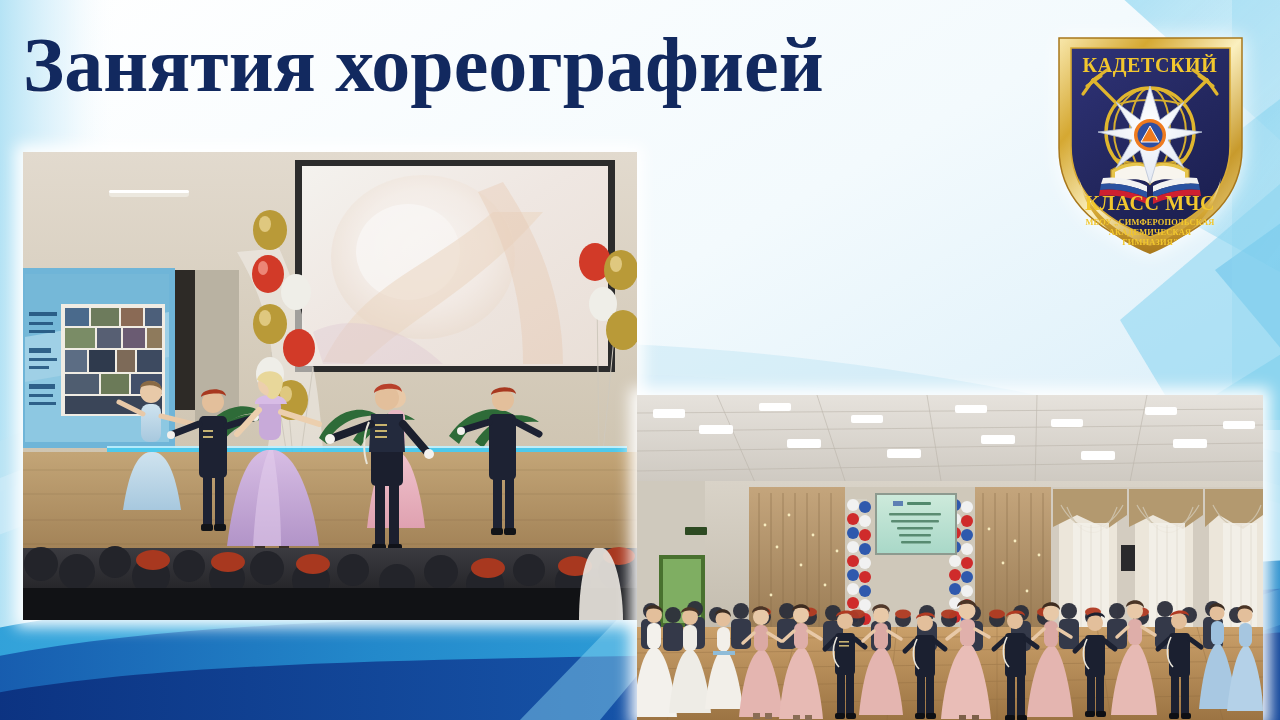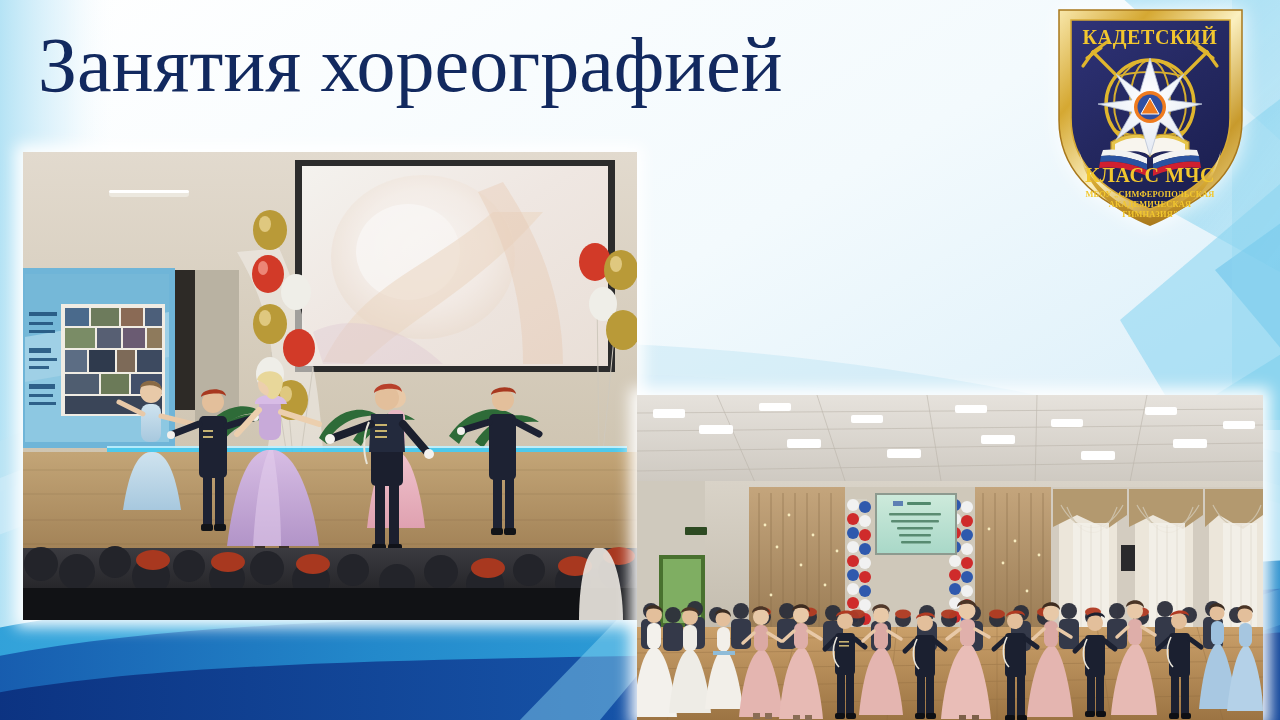--- a/index.html
+++ b/index.html
@@ -14,23 +14,23 @@
     background:
       radial-gradient(ellipse 900px 600px at 46% 30%, #ffffff 0%, #f5fbfe 42%, #e3f3fb 70%, #cfeaf7 100%);
   }
 
   
   .bg-layer{position:absolute;inset:0;overflow:hidden;pointer-events:none;}
   .bg-layer svg{position:absolute;inset:0;width:1280px;height:720px;display:block;}
 
   
   #title{
-    position:absolute;left:38px;top:24px;
+    position:absolute;left:23px;top:24px;
     font-family:"Liberation Serif", serif;
-    font-weight:400;
+    font-weight:700;
     font-size:78px;
     line-height:1.05;
     color:#12295f;
     letter-spacing:0px;
     white-space:nowrap;
     text-shadow:0 1px 0 rgba(255,255,255,.5);
   }
 
   
   .photo{
@@ -38,21 +38,21 @@
     box-shadow:0 0 14px 7px rgba(255,255,255,.95);
   }
   #photo1{left:23px;top:152px;width:614px;height:468px;}
   #photo2{left:637px;top:395px;width:626px;height:325px;}
 
   .ph-inner{position:absolute;inset:0;}
   .ph-inner svg{display:block;width:100%;height:100%;}
 
   
   #emblem{
-    position:absolute;left:1043px;top:0;width:215px;height:230px;
+    position:absolute;left:1043px;top:28px;width:215px;height:230px;
     filter:drop-shadow(0 0 10px rgba(255,255,255,.95));
   }
   #emblem svg{display:block;width:100%;height:100%;}
 
   .em-txt{
     font-family:"Liberation Serif", serif;
     font-weight:700;
     fill:#f2c72e;
   }
 </style>

